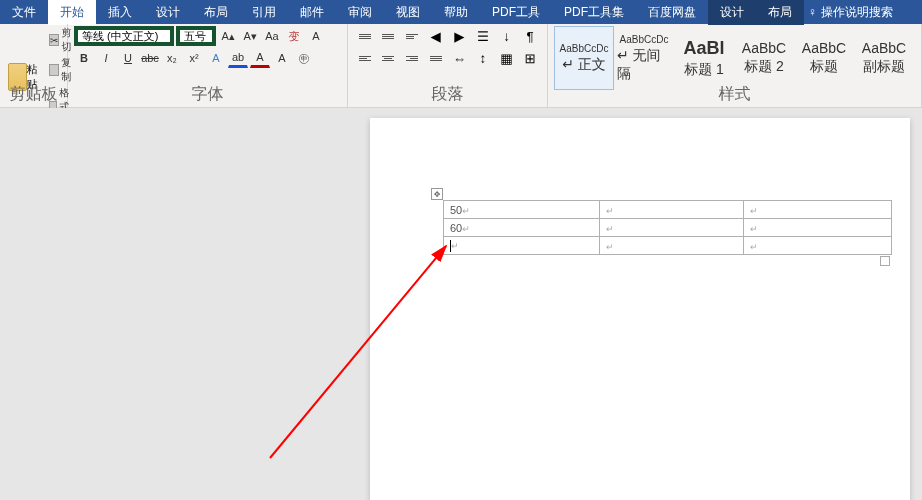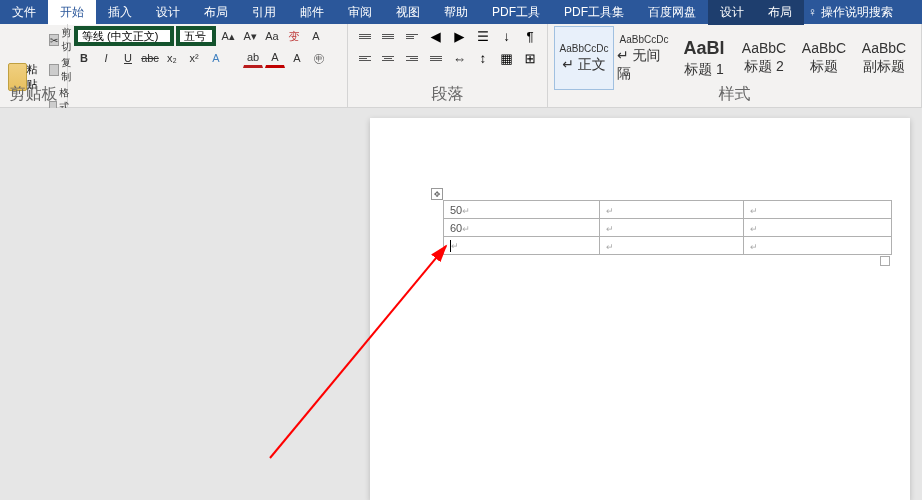--- a/index.html
+++ b/index.html
@@ -123,25 +123,26 @@
       <button class="fbtn">A</button>
     </div>
     <div class="font-row">
       <button class="fbtn bold">B</button>
       <button class="fbtn italic">I</button>
       <button class="fbtn underline">U</button>
       <button class="fbtn strike">abc</button>
       <button class="fbtn">x₂</button>
       <button class="fbtn">x²</button>
       <button class="fbtn" style="color:#4080c0;">A</button>
-      <button class="fbtn" style="border-bottom:3px solid #b91c1c;margin-left:15px;">ab</button>
+      <button class="fbtn" style="border-bottom:3px solid #1d4ed8;">ab</button>
       <button class="fbtn" style="border-bottom:3px solid #c00000;">A</button>
       <button class="fbtn">A</button>
       <button class="fbtn">㊥</button>
     </div>
+    <div class="ribbon-label">字体</div>
   </div>
 
   <div class="ribbon-group para-group">
     <div class="font-row">
       <button class="pbtn">
           <span class="lines">
             <span class="line"></span>
             <span class="line"></span>
             <span class="line"></span>
           </span>

